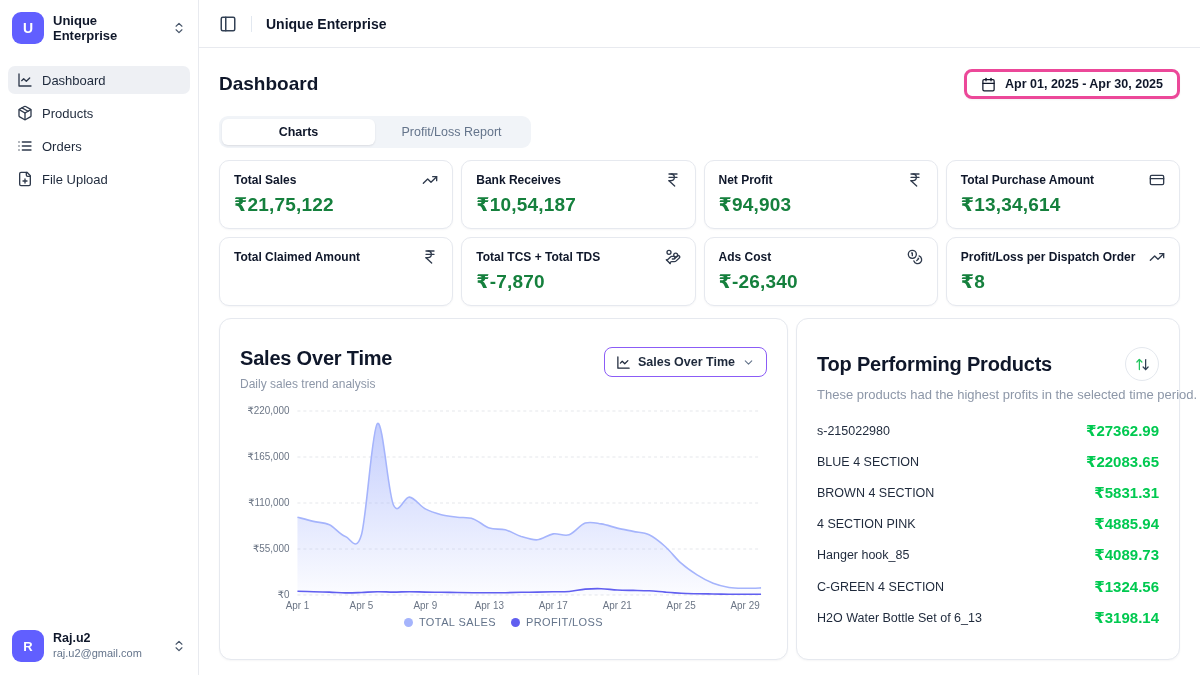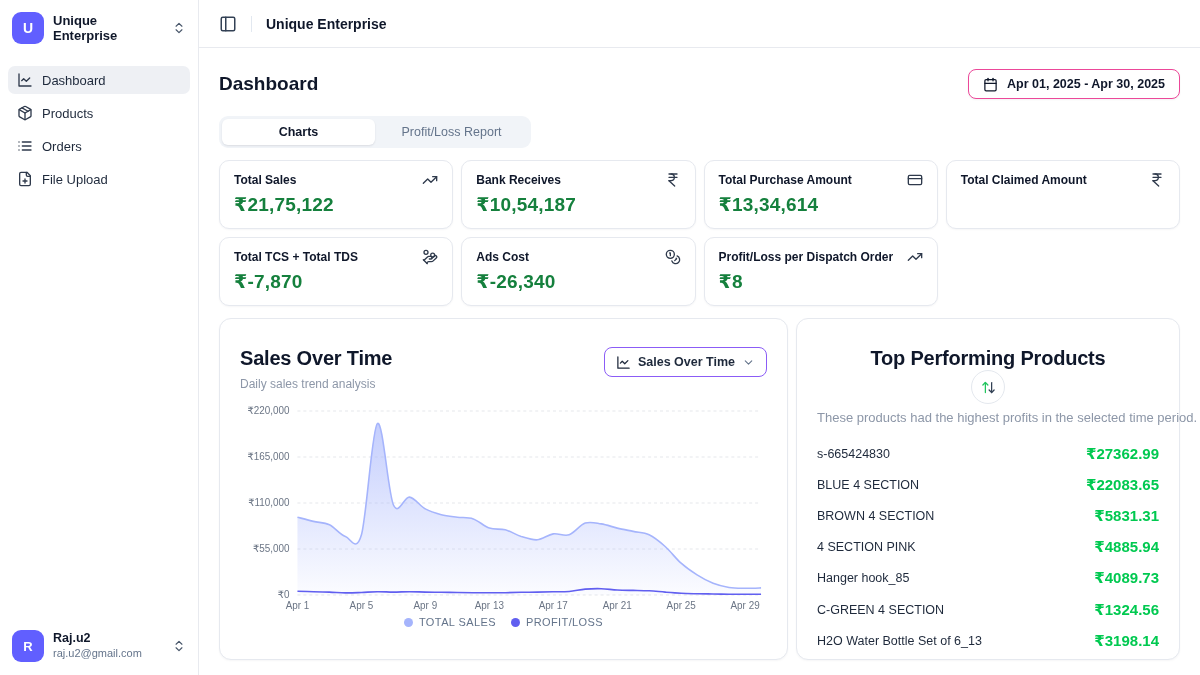--- a/index.html
+++ b/index.html
@@ -32,21 +32,21 @@
   .topbar { height:48px; flex:0 0 48px; border-bottom:1px solid #e8eaef;
     display:flex; align-items:center; padding:0 20px; }
   .toggle-icon { width:18px; height:18px; color:#334155; cursor:pointer; }
   .tb-divider { width:1px; height:16px; background:#e2e8f0; margin:0 14px; }
   .tb-title { font-size:14px; font-weight:600; }
 
   .content { padding:21px 20px 0 20px; }
   .page-head { display:flex; align-items:center; justify-content:space-between; }
   .page-title { font-size:19px; font-weight:700; }
   .date-btn { display:flex; align-items:center; gap:9px; height:30px; padding:0 14px;
-    border:1px solid #ec4899; border-radius:8px; background:#fff; font-size:12.5px;
+    border:3px solid #ec4899; border-radius:8px; background:#fff; font-size:12.5px;
     font-weight:600; color:#0f172a; box-shadow:0 1px 2px rgba(15,23,42,.05); cursor:pointer;
     font-family:inherit; }
   .cal-icon { width:15px; height:15px; color:#0f172a; }
 
   .tabs { margin-top:17px; width:312px; background:#f1f4f8; border-radius:9px; padding:3px;
     display:grid; grid-template-columns:1fr 1fr; }
   .tab { height:26px; display:flex; align-items:center; justify-content:center;
     font-size:12.5px; font-weight:500; color:#64748b; border-radius:6px; cursor:pointer; }
   .tab.active { background:#fff; color:#0f172a; font-weight:600;
     box-shadow:0 1px 2px rgba(15,23,42,.10); }
@@ -71,21 +71,21 @@
     font-weight:600; color:#1e293b; cursor:pointer; font-family:inherit; }
   .sel-icon { width:15px; height:15px; color:#1e293b; }
   .sel-chev { width:13px; height:13px; color:#64748b; }
   #chart-canvas { display:block; width:100%; height:214px; margin-top:10px; }
   .legend { display:flex; justify-content:center; gap:15px; margin-top:1px; }
   .legend-item { display:flex; align-items:center; gap:6px; font-size:11px;
     color:#64748b; letter-spacing:.4px; }
   .dot { width:9px; height:9px; border-radius:50%; display:inline-block; }
 
   .products-card { width:384px; flex:0 0 384px; }
-  .pcard-head { display:flex; justify-content:space-between; align-items:center;flex-direction:column; }
+  .pcard-head { display:flex; justify-content:space-between; align-items:center; }
   .sort-btn { width:34px; height:34px; border-radius:50%; border:1px solid #e4e8ee;
     background:#fff; display:flex; align-items:center; justify-content:center; cursor:pointer; }
   .sort-icon { width:15px; height:15px; }
   .pcard-sub { margin-top:6px; font-size:13px; color:#8d97a8; white-space:nowrap; }
   .plist { margin-top:13px; }
   .prow { display:flex; justify-content:space-between; align-items:center; height:31.2px; }
   .pname { font-size:12.5px; color:#1e293b; }
   .pval { font-size:15px; font-weight:700; color:#00c950; }
 
   .icon svg, .nav-icon svg, .stat-icon svg, .chev-icon svg, .toggle-icon svg,
@@ -224,20 +224,35 @@
                 <svg viewBox="0 0 24 24">
                   <path d="M6 3h12"></path>
                   <path d="M6 8h12"></path>
                   <path d="m6 13 8.5 8"></path>
                   <path d="M6 13h3"></path>
                   <path d="M9 13c6.667 0 6.667-10 0-10"></path>
                 </svg>
               </span>
             </div>
           <div class="stat-value">₹10,54,187</div>
+        </div>
+        <div class="stat-card">
+          <div class="stat-head">
+              <span class="stat-title">Net Profit</span>
+              <span class="stat-icon">
+                <svg viewBox="0 0 24 24">
+                  <path d="M6 3h12"></path>
+                  <path d="M6 8h12"></path>
+                  <path d="m6 13 8.5 8"></path>
+                  <path d="M6 13h3"></path>
+                  <path d="M9 13c6.667 0 6.667-10 0-10"></path>
+                </svg>
+              </span>
+            </div>
+          <div class="stat-value">₹94,903</div>
         </div>
         <div class="stat-card">
           <div class="stat-head">
               <span class="stat-title">Total Purchase Amount</span>
               <span class="stat-icon">
                 <svg viewBox="0 0 24 24">
                   <rect width="20" height="14" x="2" y="5" rx="2"></rect>
                   <path d="M2 10h20"></path>
                 </svg>
               </span>
@@ -379,21 +394,21 @@
                       <path d="m21 16-4 4-4-4"></path>
                       <path d="M17 20V4"></path>
                     </g>
                   </svg>
                 </span>
             </button>
           </div>
           <div class="pcard-sub">These products had the highest profits in the selected time period.</div>
           <div class="plist">
             <div class="prow">
-              <span class="pname">s-665424830</span>
+              <span class="pname">s-215022980</span>
               <span class="pval">₹27362.99</span>
             </div>
             <div class="prow">
               <span class="pname">BLUE 4 SECTION</span>
               <span class="pval">₹22083.65</span>
             </div>
             <div class="prow">
               <span class="pname">BROWN 4 SECTION</span>
               <span class="pval">₹5831.31</span>
             </div>

